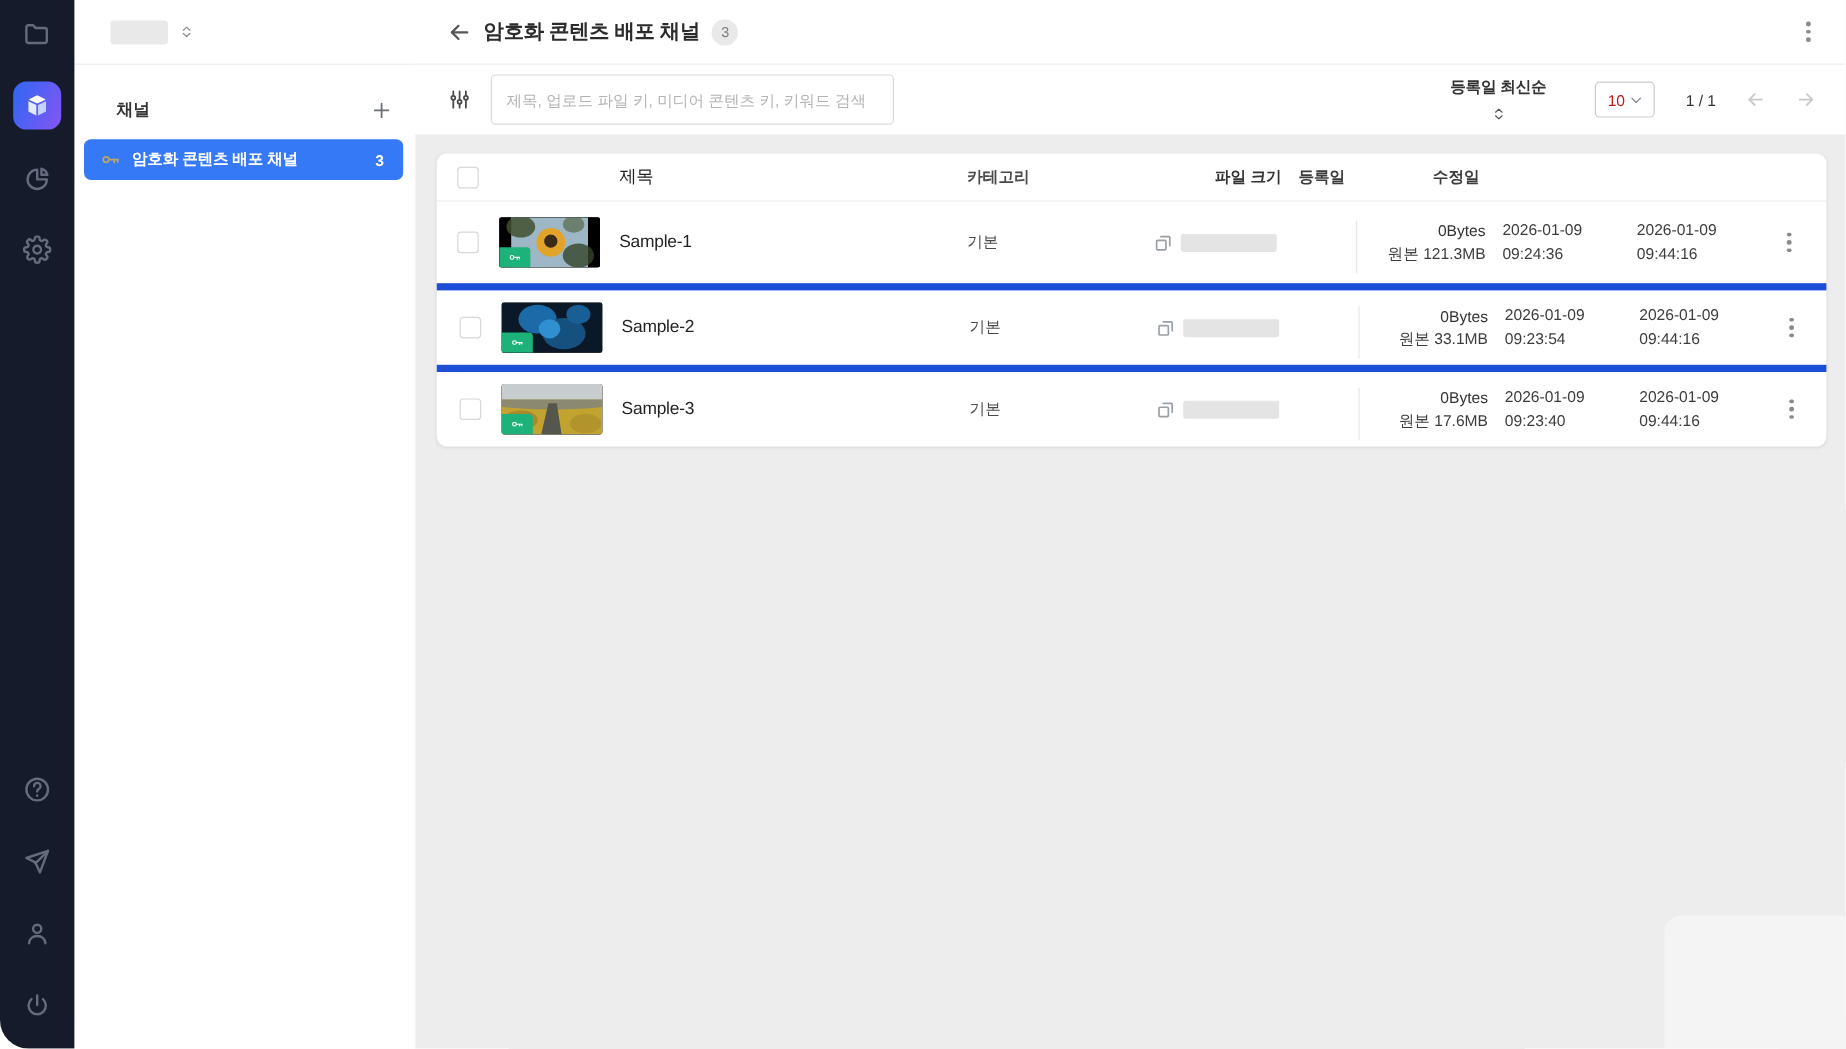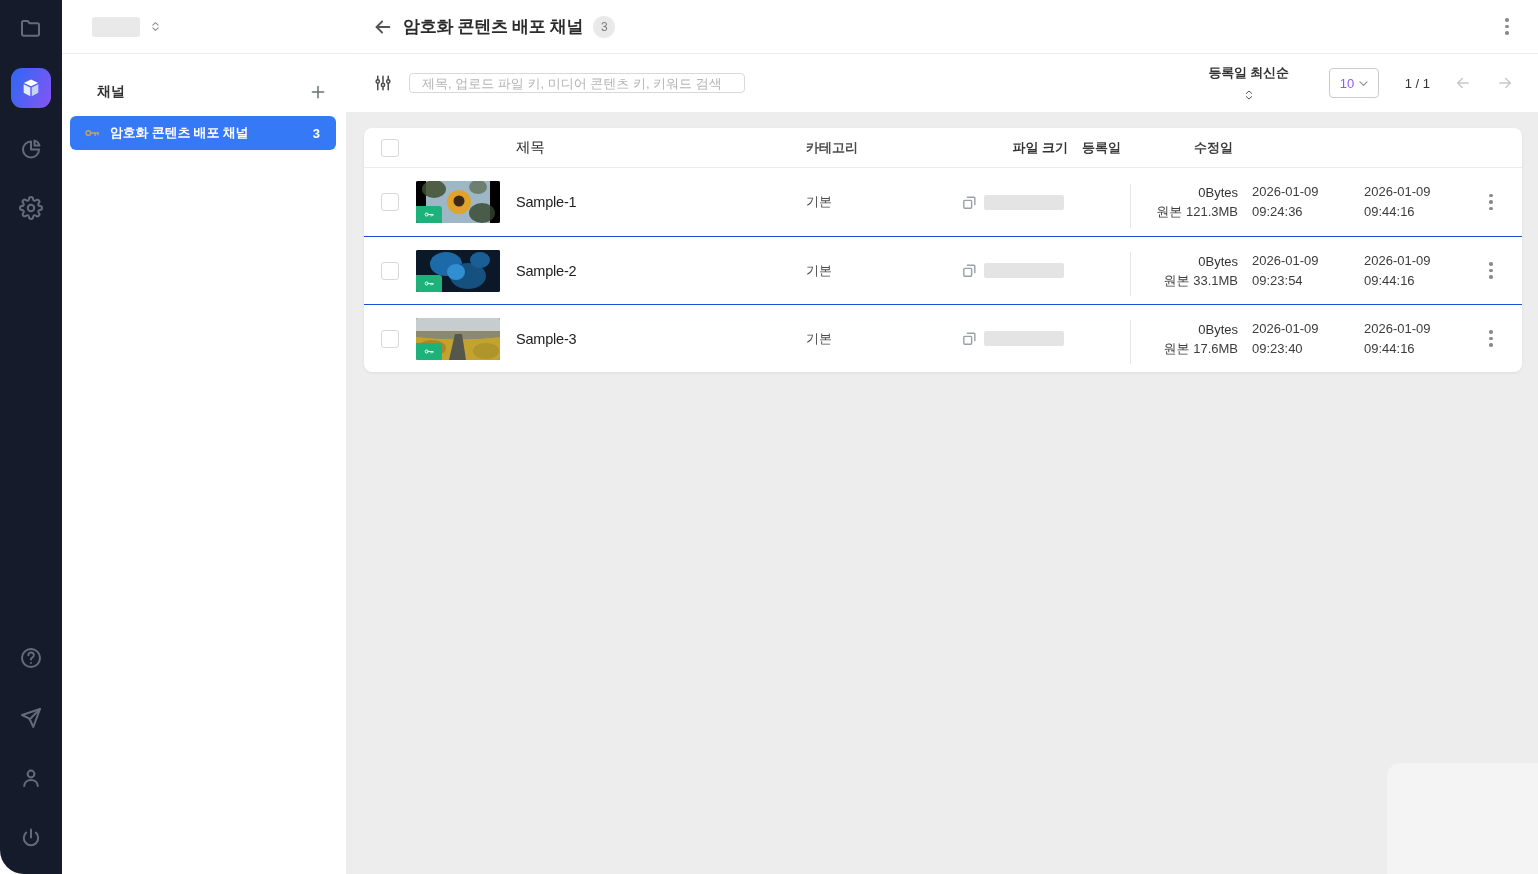--- a/index.html
+++ b/index.html
@@ -45,45 +45,45 @@
                  font-size:12px; display:flex; align-items:center; justify-content:center; padding:0 6px; }
   .header-right { margin-left:auto; display:flex; align-items:center; gap:16px; }
   .add-content-btn { height:34px; border-radius:17px; background:#3579f6; color:#fff; border:none; cursor:pointer;
                      display:flex; align-items:center; gap:7px; padding:0 19px; font-size:13.5px; font-weight:600;
                      font-family:inherit; letter-spacing:-0.2px; }
   .kebab { width:18px; height:22px; display:flex; flex-direction:column; align-items:center; justify-content:center; gap:3px; cursor:pointer; }
   .kebab i { width:3.5px; height:3.5px; border-radius:50%; background:#8a8a8a; }
 
   .toolbar { height:58px; background:#fff; display:flex; align-items:center; padding:0 24px 0 28px; }
   .filter-btn { width:18px; height:18px; color:#4a4a4a; cursor:pointer; display:flex; }
-  .search-input { margin-left:17px; width:336px; height:20px; border:1px solid #d9d9d9; border-radius:4px;
+  .search-input { margin-left:17px; width:336px; height:42px; border:1px solid #d9d9d9; border-radius:4px;
                   padding:0 12px; font-size:13px; color:#333; font-family:inherit; outline:none; }
   .search-input::placeholder { color:#b3b3b3; }
   .toolbar-right { margin-left:auto; display:flex; align-items:center; }
   .sort-btn { display:flex; align-items:center; gap:6px; cursor:pointer;flex-direction:column; }
   .sort-label { font-size:13px; font-weight:700; color:#333; letter-spacing:-0.2px; }
   .sort-caret { color:#555; display:flex; }
   .pagesize { margin-left:40px; width:50px; height:30px; border:1px solid #ccc; border-radius:4px; background:#fff;
               display:flex; align-items:center; justify-content:space-between; padding:0 8px 0 10px; cursor:pointer; }
-  .pagesize-value { font-size:13px; color:#8b5cf6; }
+  .pagesize-value { font-size:13px; color:#b91c1c; }
   .pagesize svg { color:#8a8f98; }
   .page-indicator { margin-left:26px; font-size:13px; color:#333; }
   .page-arrow { margin-left:24px; width:18px; height:18px; color:#c8c8c8; display:flex; cursor:default; }
 
   .content { position:absolute; top:112px; left:0; right:0; bottom:0; background:#ededed; }
   .corner-overlay { position:absolute; right:0; bottom:0; width:151px; height:111px;
                     background:rgba(255,255,255,0.40); border-top-left-radius:14px; }
 
   
   .card { position:absolute; left:18px; right:16px; top:16px; background:#fff; border-radius:8px;
           box-shadow:0 1px 3px rgba(0,0,0,0.07); overflow:visible; }
   .trow { display:flex; align-items:center; }
   .thead { height:40px; border-bottom:1px solid #ececec; font-size:13px; font-weight:700; color:#333; }
   .tbody-row { height:68px; cursor:pointer; }
-  .tbody-row + .tbody-row { border-top:1px solid #1d4ed8; }
+  .tbody-row + .tbody-row { border-top:6px solid #1d4ed8;justify-content:flex-end; }
   .col-check { width:52px; display:flex; justify-content:center; }
   .checkbox { width:18px; height:18px; border:1.5px solid #d8d8d8; border-radius:3px; background:#fff; cursor:pointer; }
   .col-thumb { width:100px; }
   .thumb { width:84px; height:42px; border-radius:2px; overflow:hidden; position:relative; background:#000; }
   .thumb svg { display:block; }
   .key-badge { position:absolute; left:0; bottom:0; width:26px; height:17px; background:#1db279; border-radius:0 3px 0 0;
                display:flex; align-items:center; justify-content:center; color:#fff; }
   .col-title { width:290px; font-size:14.5px; font-weight:400; color:#222; letter-spacing:-0.2px; }
   .col-cat { width:155px; font-size:13px; color:#4a4a4a; }
   .col-key { width:170px; display:flex; align-items:center; position:relative; }

